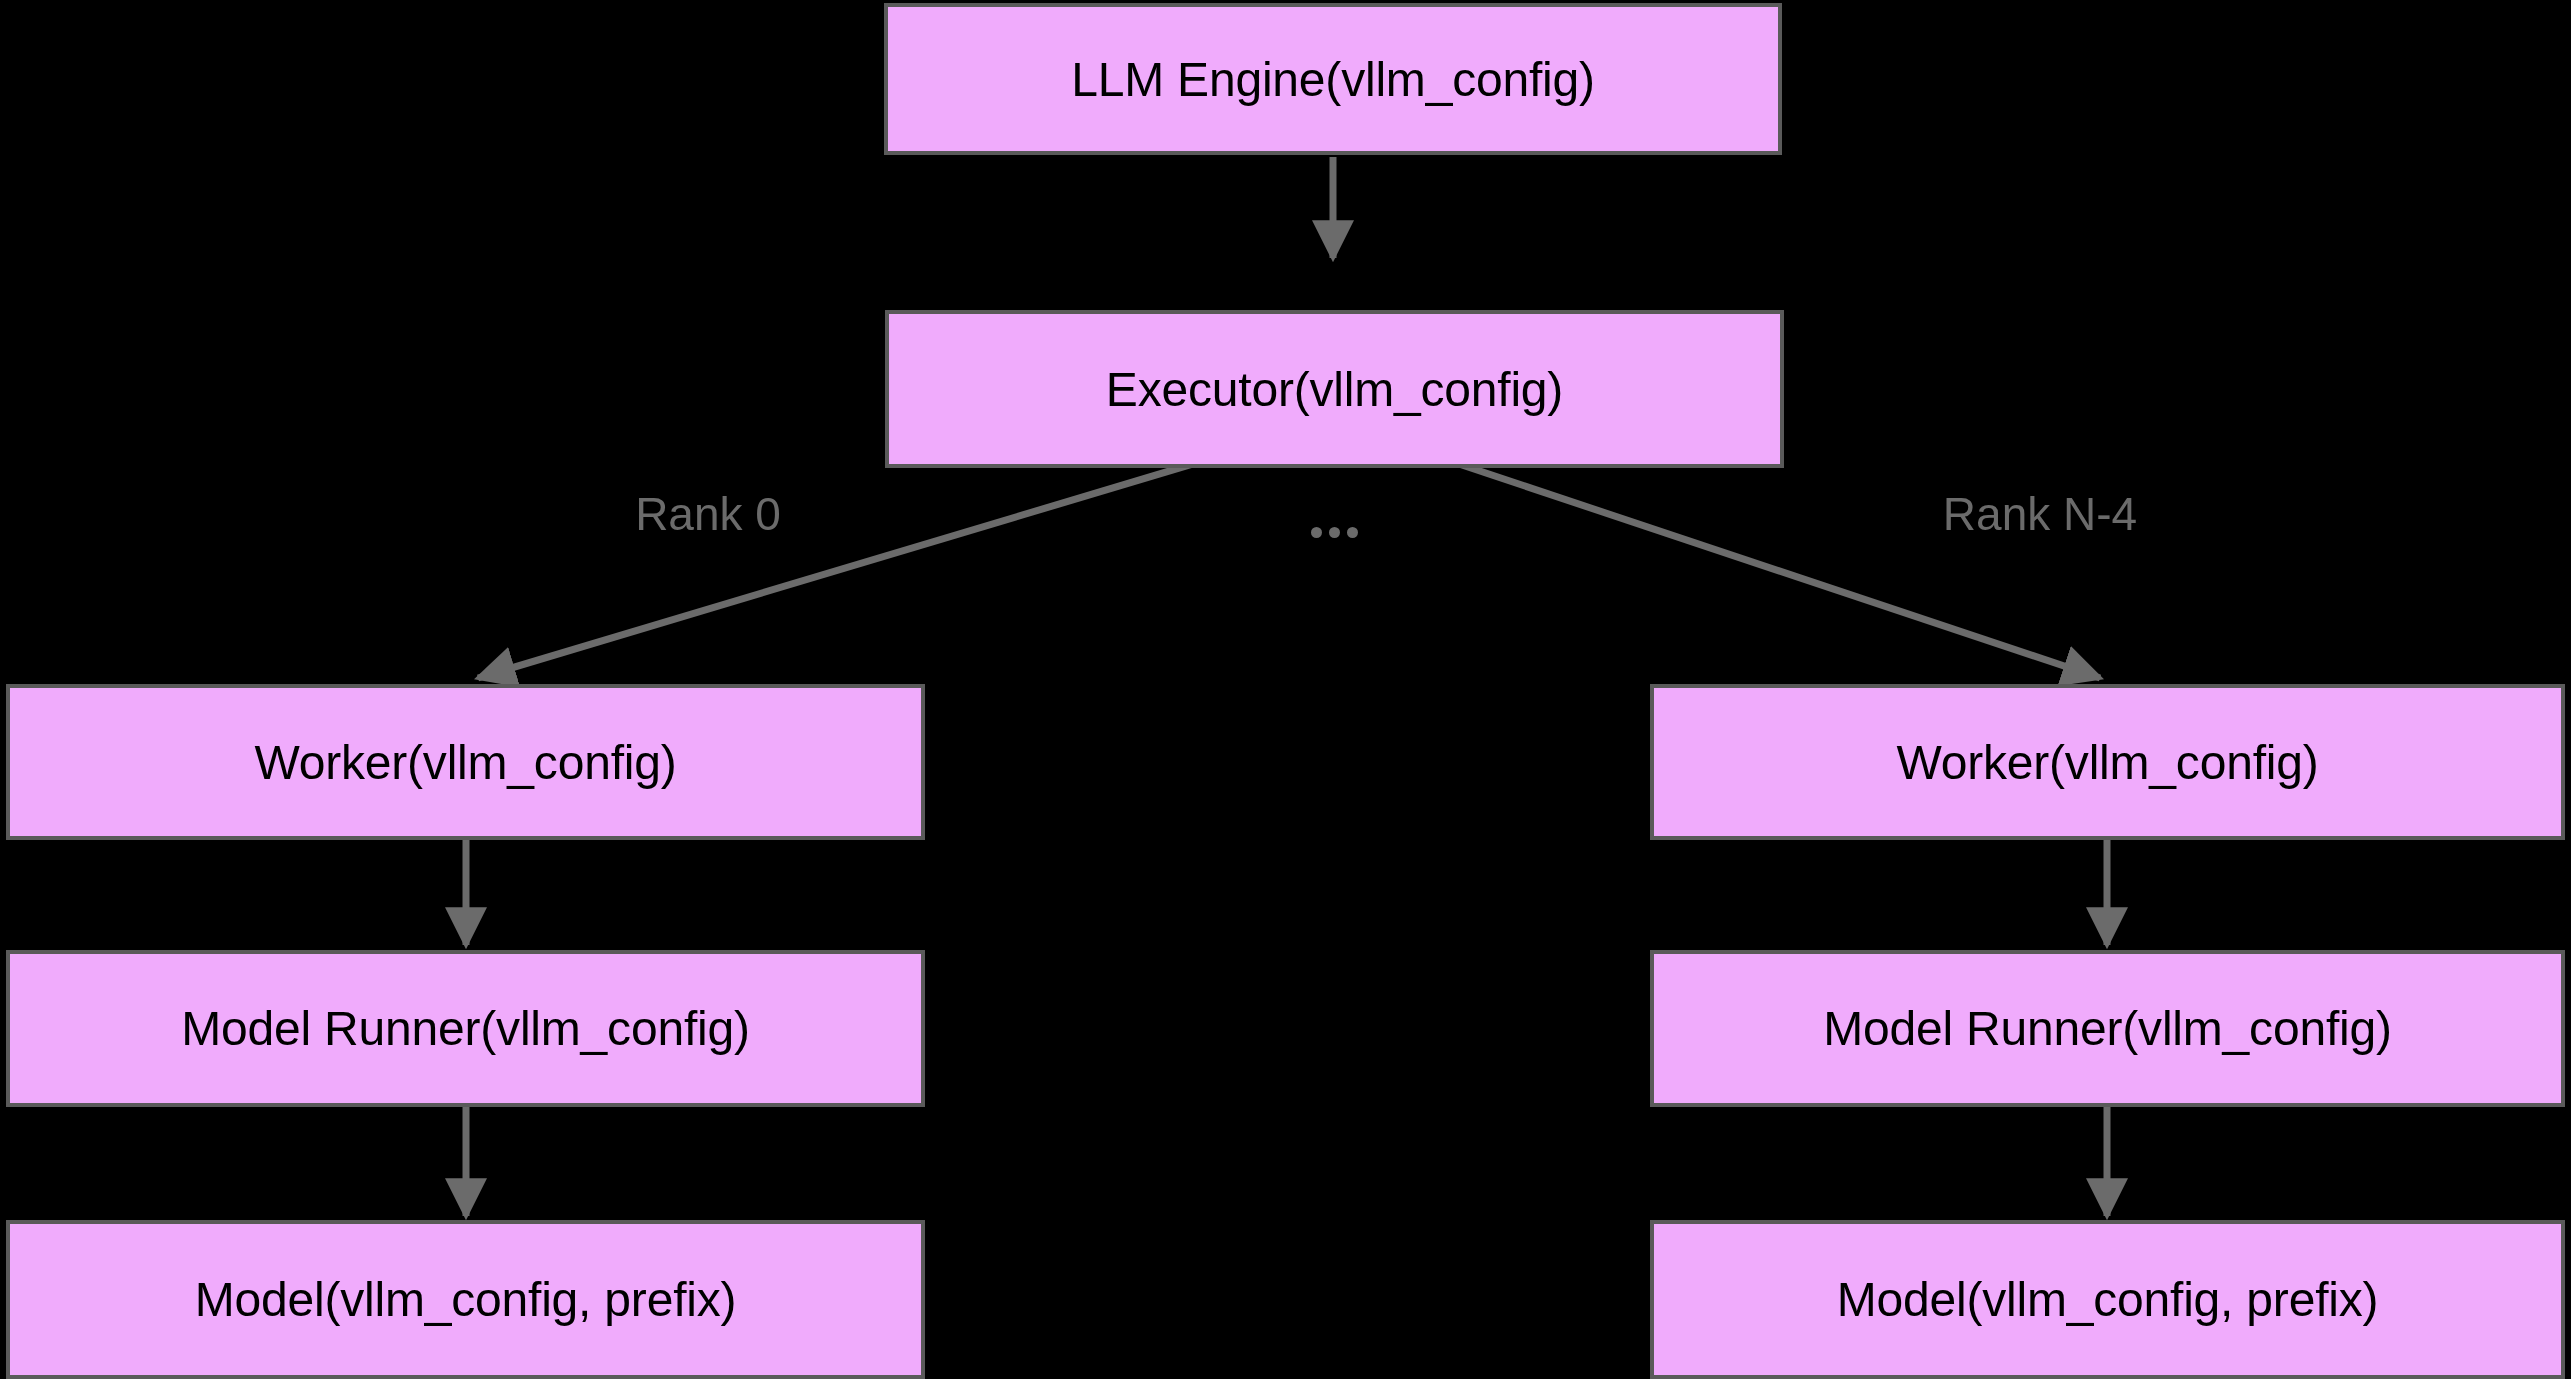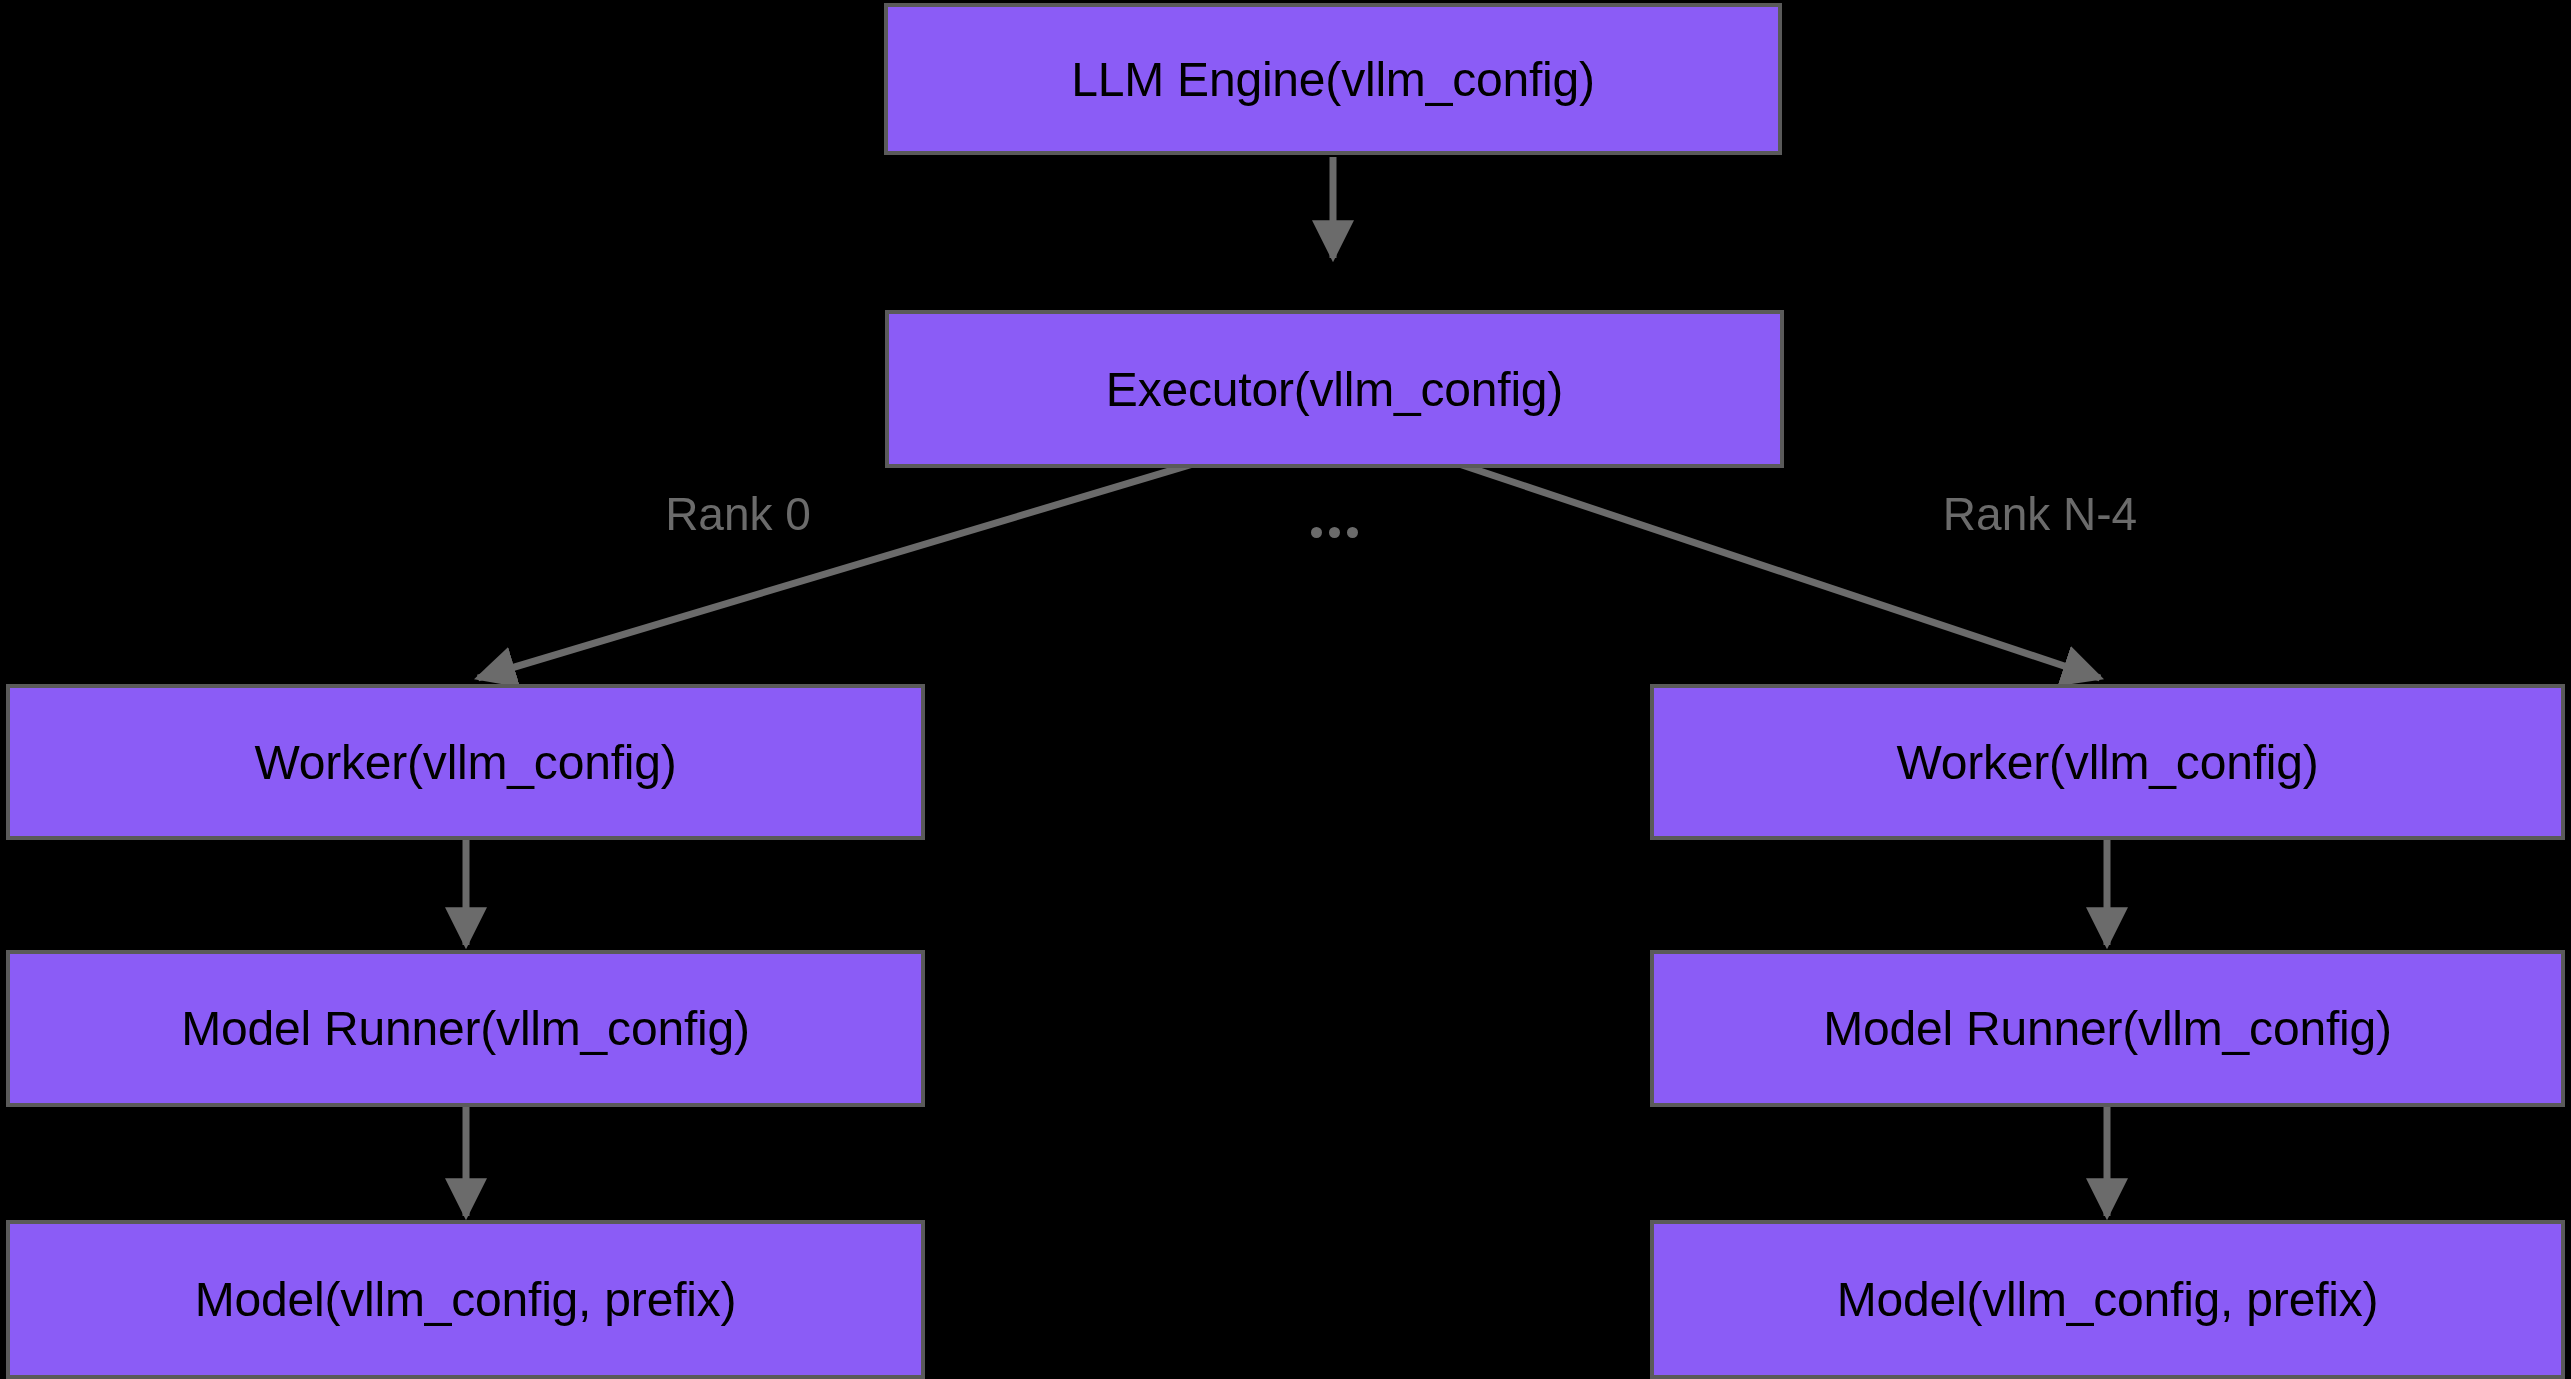--- a/index.html
+++ b/index.html
@@ -10,21 +10,21 @@
   #stage {
     position: relative;
     width: 2571px;
     height: 1379px;
     background: #000000;
     overflow: hidden;
     font-family: "Liberation Sans", sans-serif;
   }
   .node {
     position: absolute;
-    background: #8b5cf6;
+    background: #f0abfc;
     border: 4px solid #5A5A5A;
     box-sizing: border-box;
     display: flex;
     align-items: center;
     justify-content: center;
     color: #000000;
     font-size: 48px;
     font-weight: 400;
     letter-spacing: -0.2px;
     white-space: nowrap;
@@ -84,21 +84,21 @@
   </svg>
 
   <div class="node" style="left:884px; top:3px; width:898px; height:152px;">
     <span>LLM Engine(vllm_config)</span>
   </div>
 
   <div class="node" style="left:885px; top:263px; width:899px; height:158px;margin-top:47px;">
     <span>Executor(vllm_config)</span>
   </div>
 
-  <div class="edge-label" style="left:578px; top:487px; width:320px;">
+  <div class="edge-label" style="left:548px; top:487px; width:320px;">
     <span>Rank 0</span>
   </div>
 
   <div class="ellipsis-dots" style="left:1311px; top:527px;">
     <i></i>
     <i></i>
     <i></i>
   </div>
 
   <div class="edge-label" style="left:1690px; top:487px; width:700px;">

